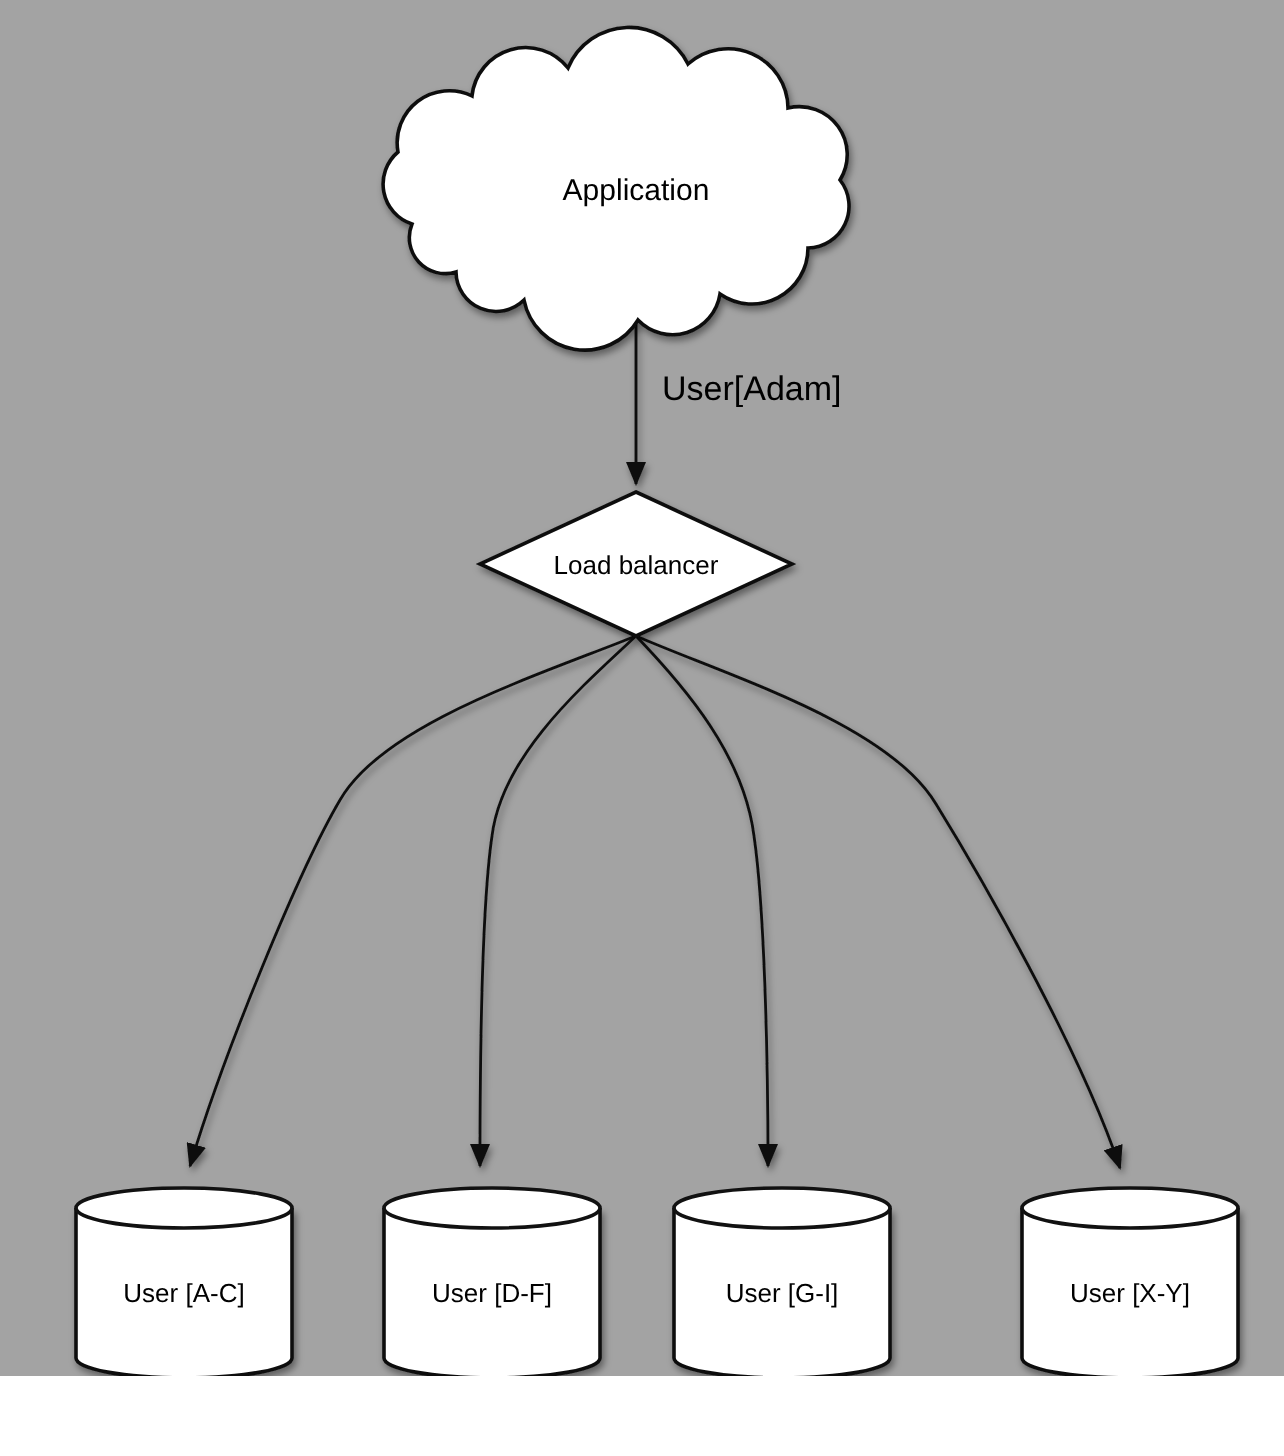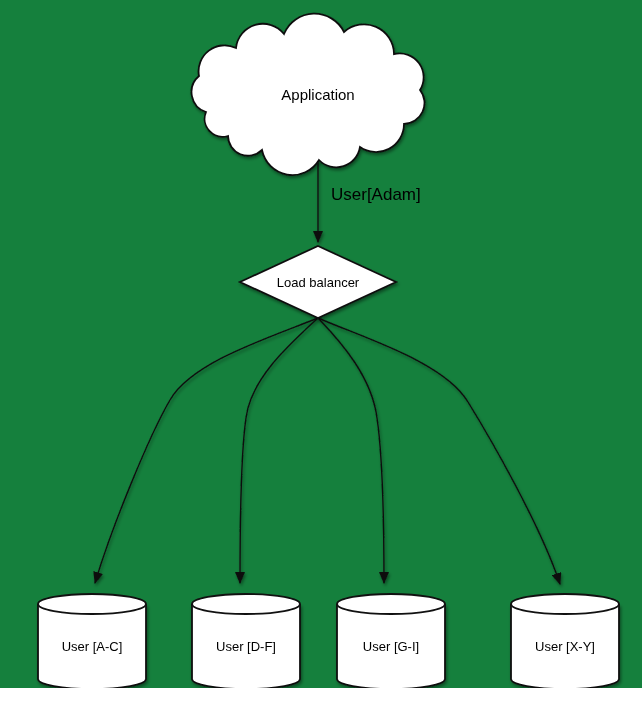--- a/index.html
+++ b/index.html
@@ -5,21 +5,21 @@
   html, body {
     margin: 0;
     padding: 0;
     background: #ffffff;
     font-family: "Liberation Sans", "DejaVu Sans", sans-serif;
   }
   .canvas {
     position: relative;
     width: 642px;
     height: 688px;
-    background: #15803d;
+    background: #a3a3a3;
     overflow: hidden;
     text-align: center;
   }
   svg { display: block; }
   .shape {
     fill: #ffffff;
     stroke: #111111;
     stroke-width: 1.8;
   }
   .edge {

